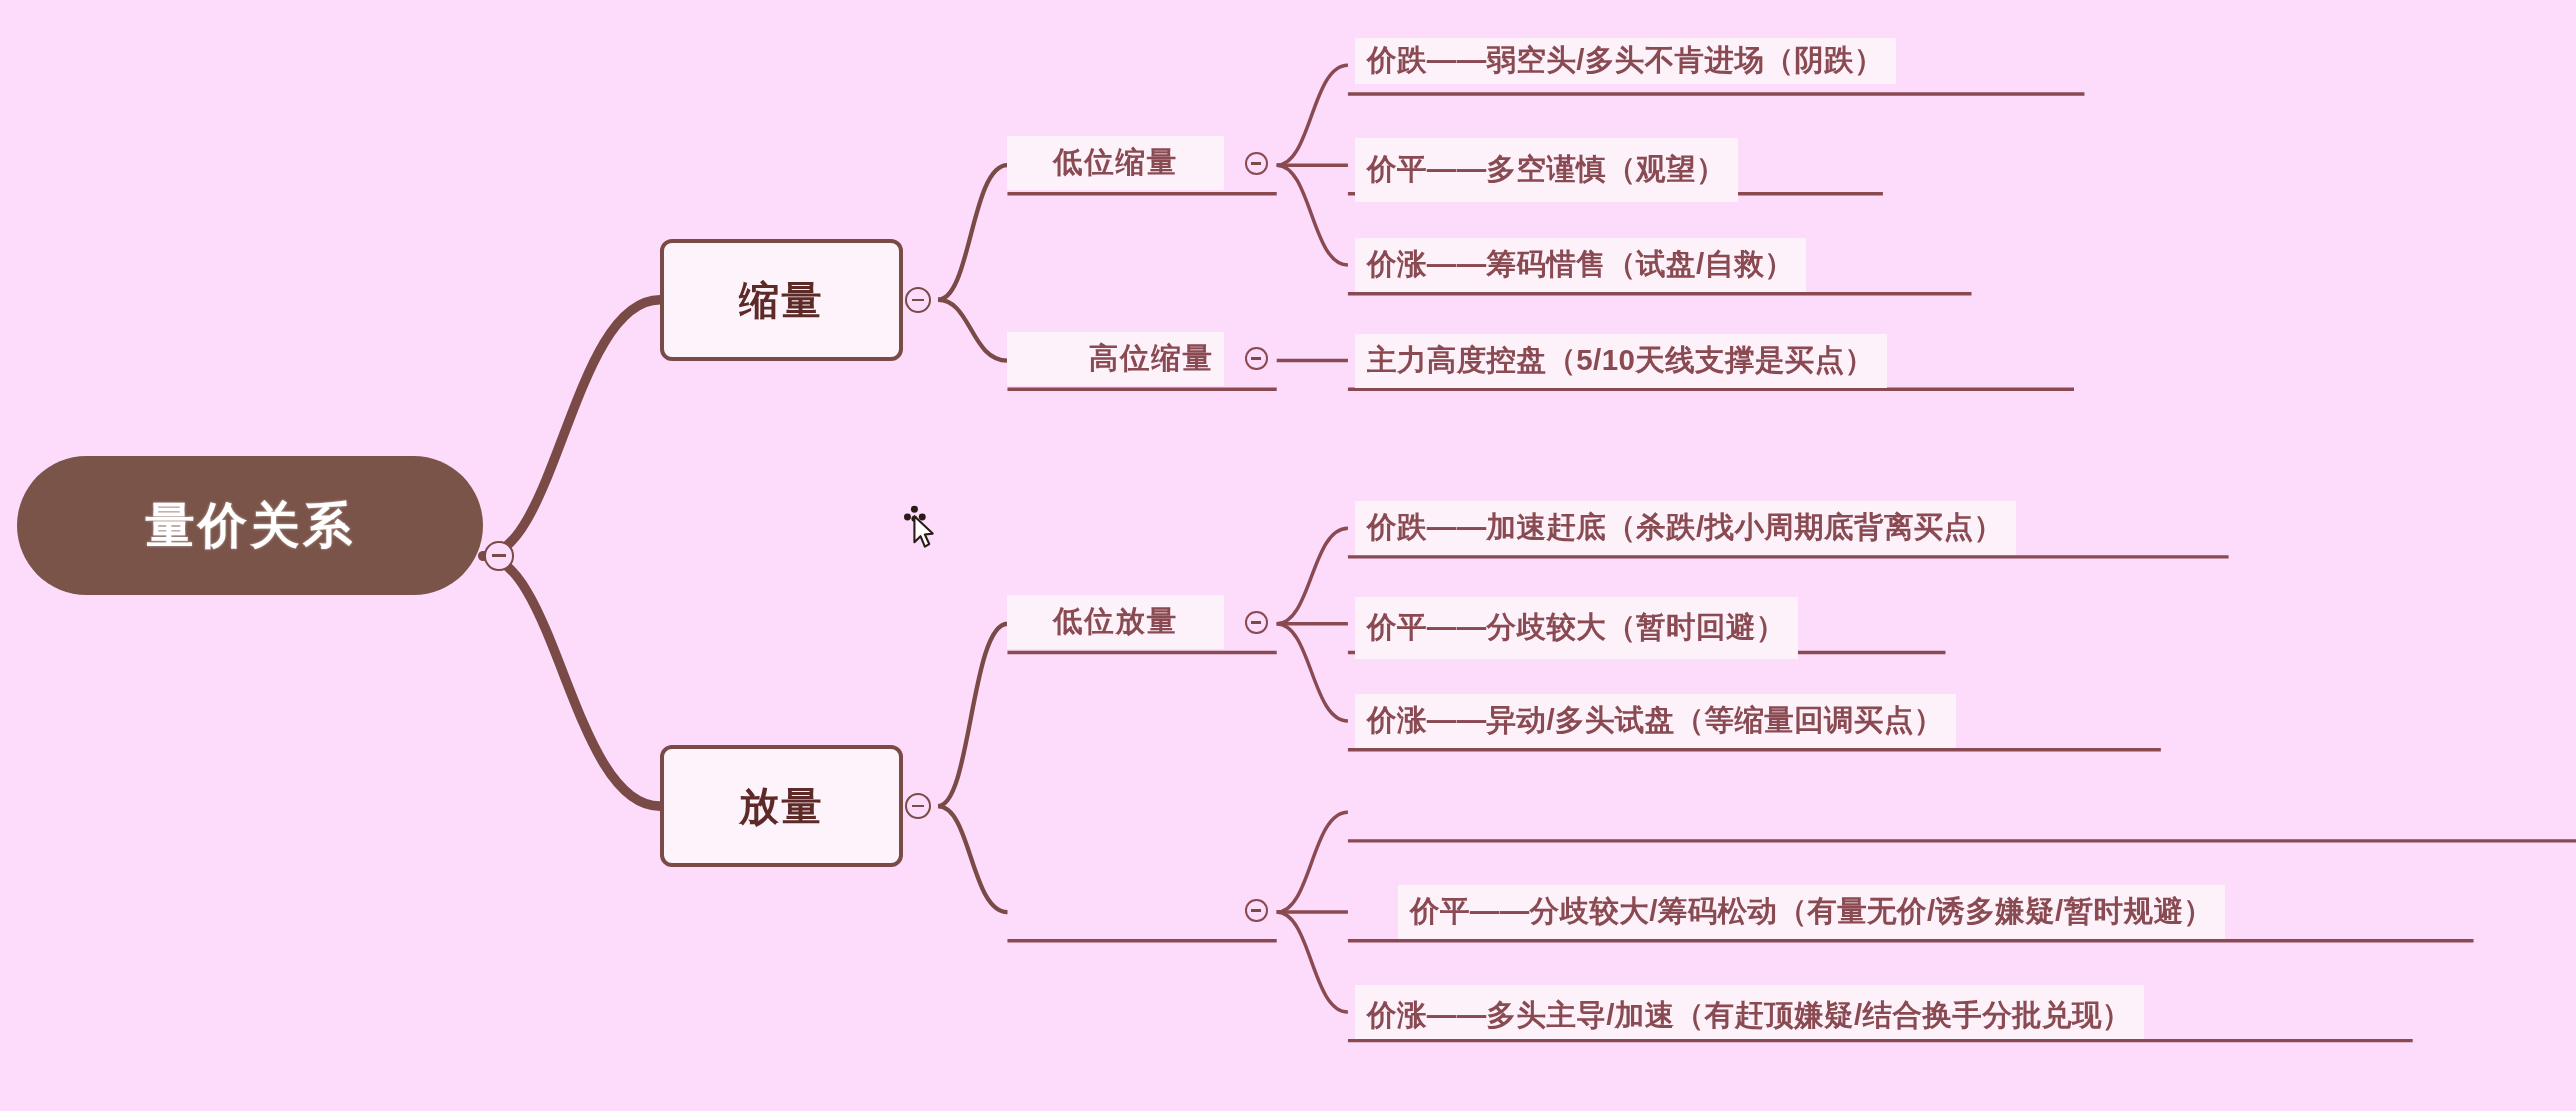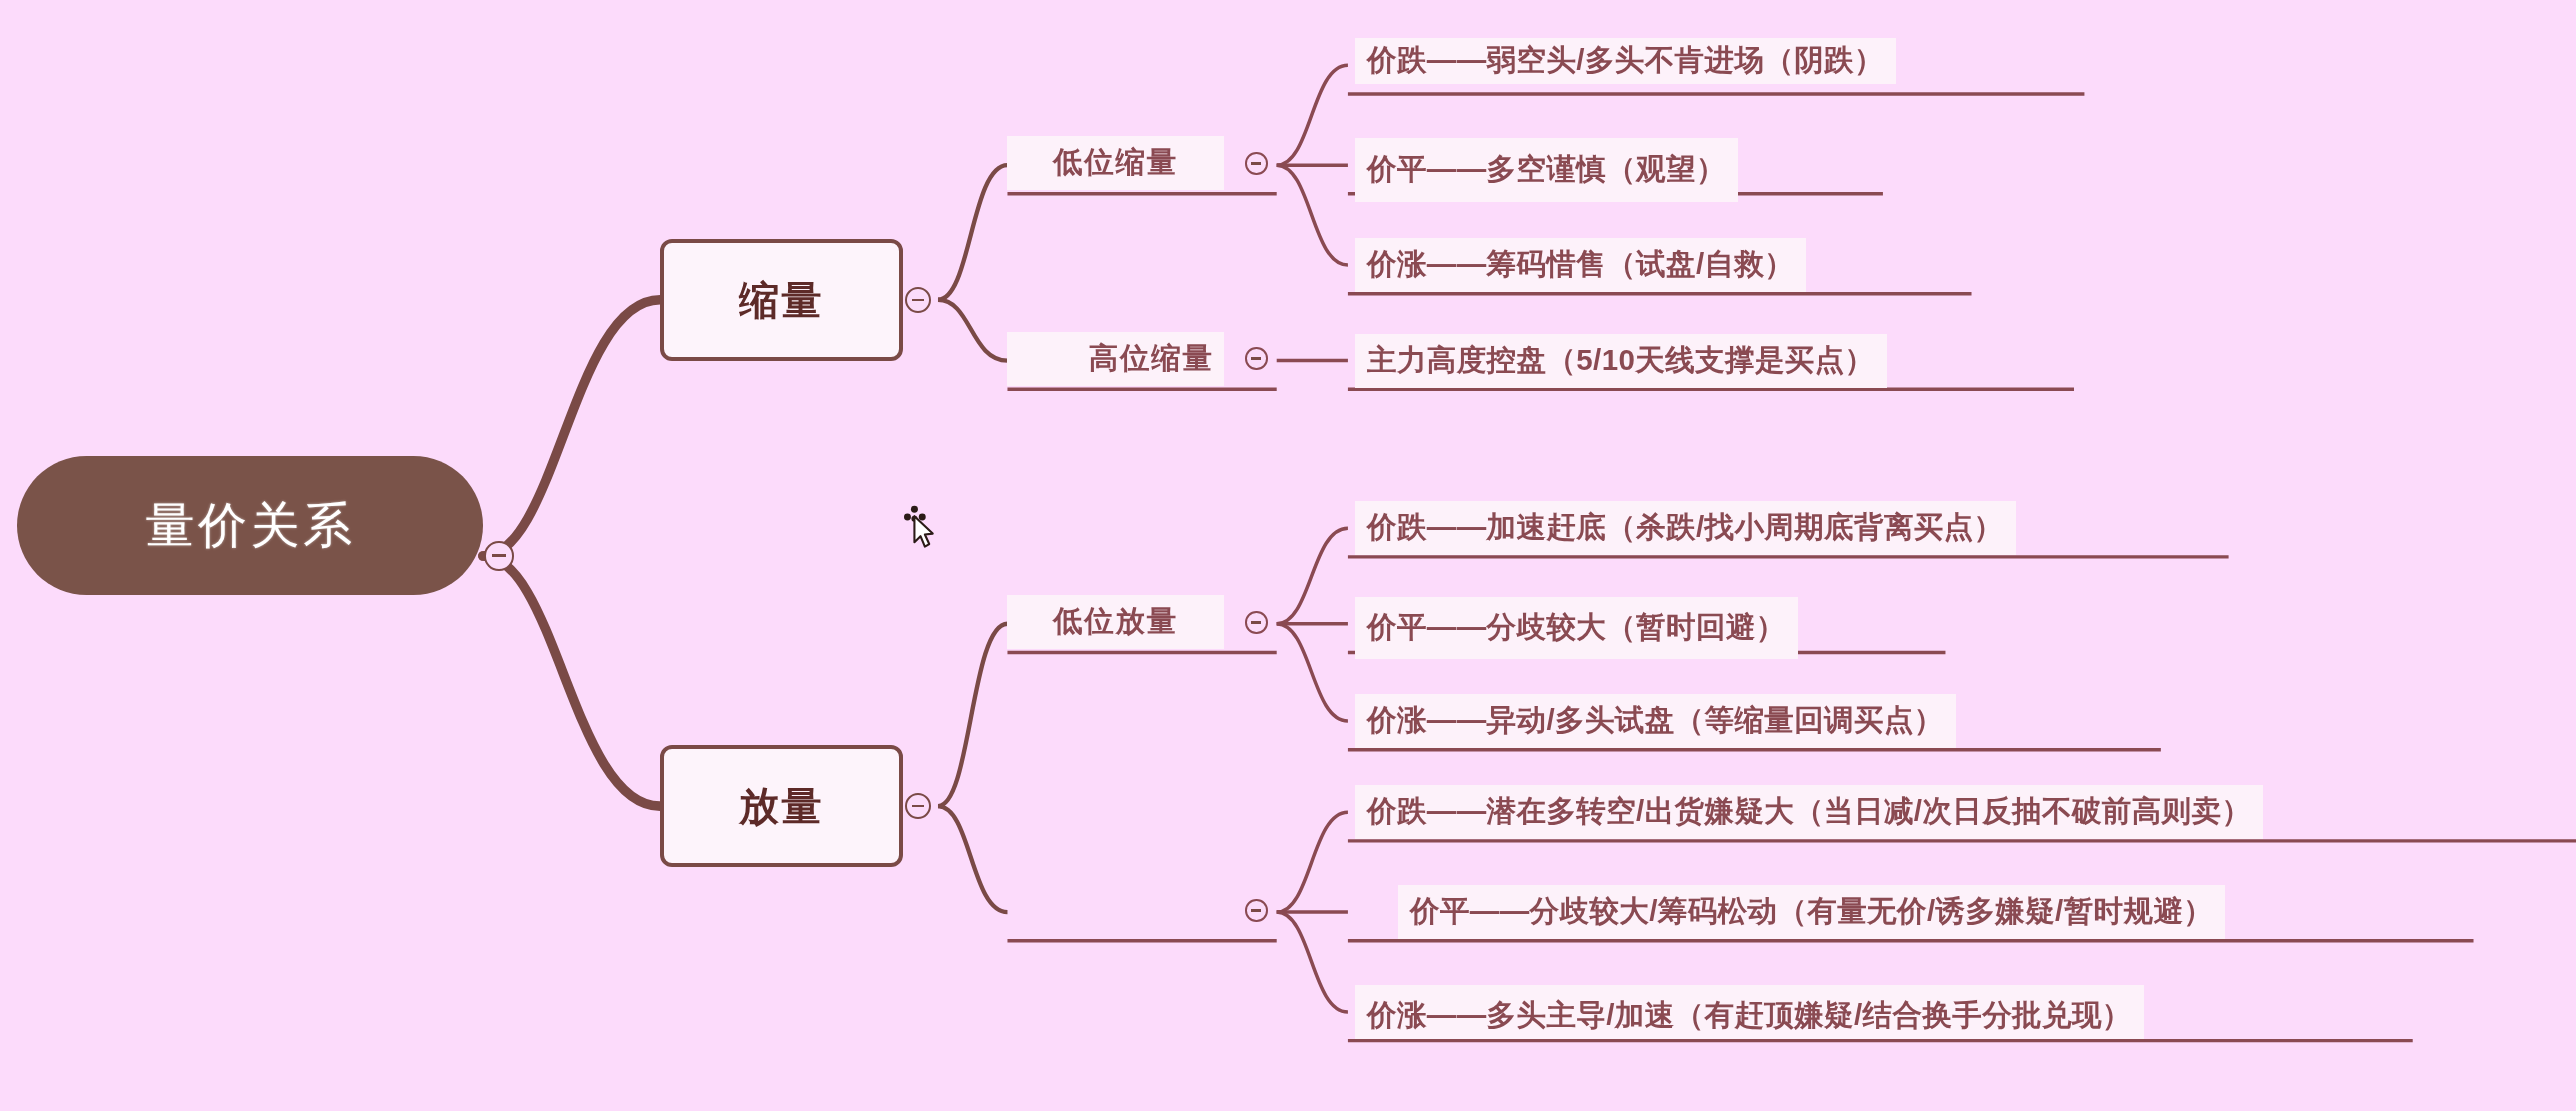--- a/index.html
+++ b/index.html
@@ -34,21 +34,21 @@
     white-space: nowrap;
   }
 
   
   .root-node {
     background: #7a5349;
     border-radius: 78px;
     color: #ffffff;
     justify-content: center;
     font-size: 49px;
-    font-weight: normal;
+    font-weight: bold;
     letter-spacing: 3.5px;
     text-shadow: 0 0 2.6px rgba(255,255,255,0.55);
   }
 
   
   .l2-node {
     background: #fdf4fb;
     border: 4.3px solid #7a4a46;
     border-radius: 12px;
     color: #5d2a28;
@@ -218,23 +218,20 @@
     <span>价平——分歧较大（暂时回避）</span>
   </div>
   <div class="node leaf-node" style="left:1355px; top:694px; height:54px;">
     <span>价涨——异动/多头试盘（等缩量回调买点）</span>
   </div>
 
   <div class="toggle toggle-sm" style="left:1245px; top:899px;">
     <span class="bar"></span>
   </div>
 
-  <div class="node leaf-node" style="left:1355px; top:785px; height:54px;">
-    <span>价跌——潜在多转空/出货嫌疑大（当日减/次日反抽不破前高则卖）</span>
-  </div>
   <div class="node leaf-node" style="left:1355px; top:885px; height:54px;margin-left:43px;">
     <span>价平——分歧较大/筹码松动（有量无价/诱多嫌疑/暂时规避）</span>
   </div>
   <div class="node leaf-node" style="left:1355px; top:985px; height:54px;align-items:flex-end;">
     <span>价涨——多头主导/加速（有赶顶嫌疑/结合换手分批兑现）</span>
   </div>
 
   <svg id="cursor" viewBox="0 0 48 54" xmlns="http://www.w3.org/2000/svg" style="left: 903px; top: 504px;">
     <circle cx="13" cy="6" r="4" fill="#2b1b17"></circle>
     <circle cx="5" cy="15" r="4" fill="#2b1b17"></circle>

